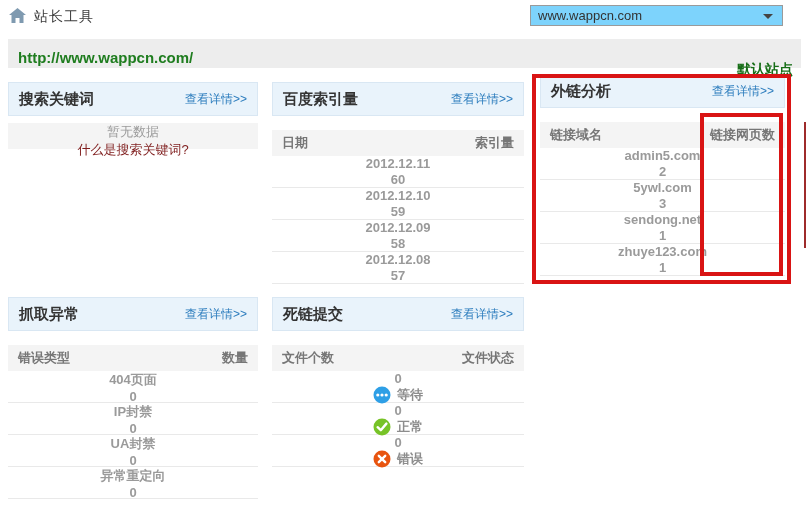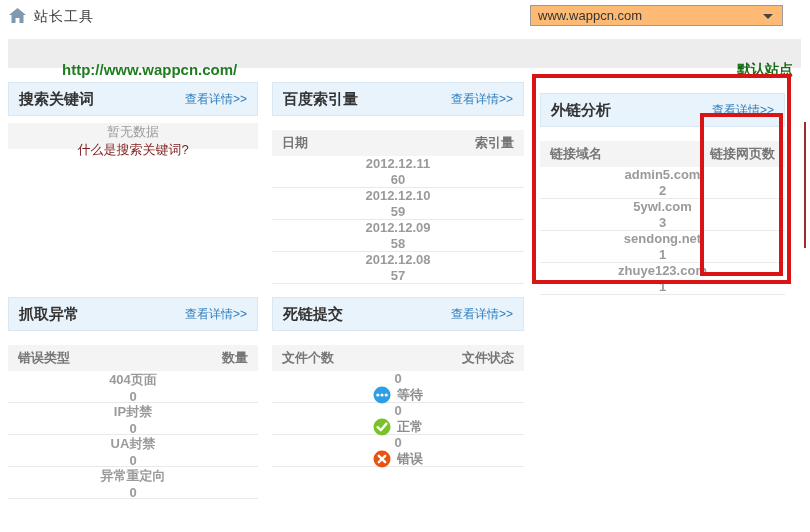--- a/index.html
+++ b/index.html
@@ -10,38 +10,38 @@
     font-family: "Liberation Sans", "DejaVu Sans", sans-serif;
     overflow: hidden;
   }
 
   
   .topbar { position: absolute; left: 0; top: 0; width: 810px; height: 34px; background: #fff; padding-left: 26px; }
   .home-ic { position: absolute; left: 9px; top: 8px; width: 17px; height: 16px; }
   .app-title { position: absolute; left: 34px; top: 8px; font-size: 14px; color: #3c3c3c; letter-spacing: 1px; }
   .site-select {
     position: absolute; left: 530px; top: 5px; width: 253px; height: 21px;
-    background: #fdba74; border: 1px solid #9a9a9a;
+    background: #7dd3fc; border: 1px solid #9a9a9a;
     font-size: 13px; color: #333; line-height: 19px; padding-left: 7px;
     cursor: pointer;
   }
   .site-select .caret {
     position: absolute; right: 9px; top: 8px;
     width: 0; height: 0; border-left: 5px solid transparent;
     border-right: 5px solid transparent; border-top: 5px solid #444;
   }
 
   
   .sitebar {
     position: absolute; left: 8px; top: 39px; width: 793px; height: 29px;
     background: #ededed;
   }
   .site-url {
-    position: absolute; left: 10px; top: 16px; line-height: 29px;
-    font-size: 15px; font-weight: bold; color: #1f7d1f; margin-left: 44px;
+    position: absolute; left: 10px; top: 4px; line-height: 29px;
+    font-size: 15px; font-weight: bold; color: #1f7d1f;
   }
   .default-site {
     position: absolute; right: 8px; top: 16px; line-height: 29px;
     font-size: 14px; font-weight: bold; color: #176e17; cursor: pointer;
   }
 
   
   .panel { position: absolute; }
   .panel-header {
     height: 28px; background: #e9f3fb; border: 1px solid #d9e7f3;
@@ -130,21 +130,21 @@
       <span>2012.12.09</span>
       <span>58</span>
     </div>
     <div class="tbl-row">
       <span>2012.12.08</span>
       <span>57</span>
     </div>
   </div>
 </div>
 
-<div class="panel" style="left:540px; top:93px; width:245px;text-align:right;">
+<div class="panel" style="left:540px; top:74px; width:245px;text-align:right;">
   <div class="panel-header">
     <span class="panel-title">外链分析</span>
     <a class="detail-link">查看详情&gt;&gt;</a>
   </div>
   <div class="tbl">
     <div class="tbl-head">
       <span>链接域名</span>
       <span>链接网页数</span>
     </div>
     <div class="tbl-row">

